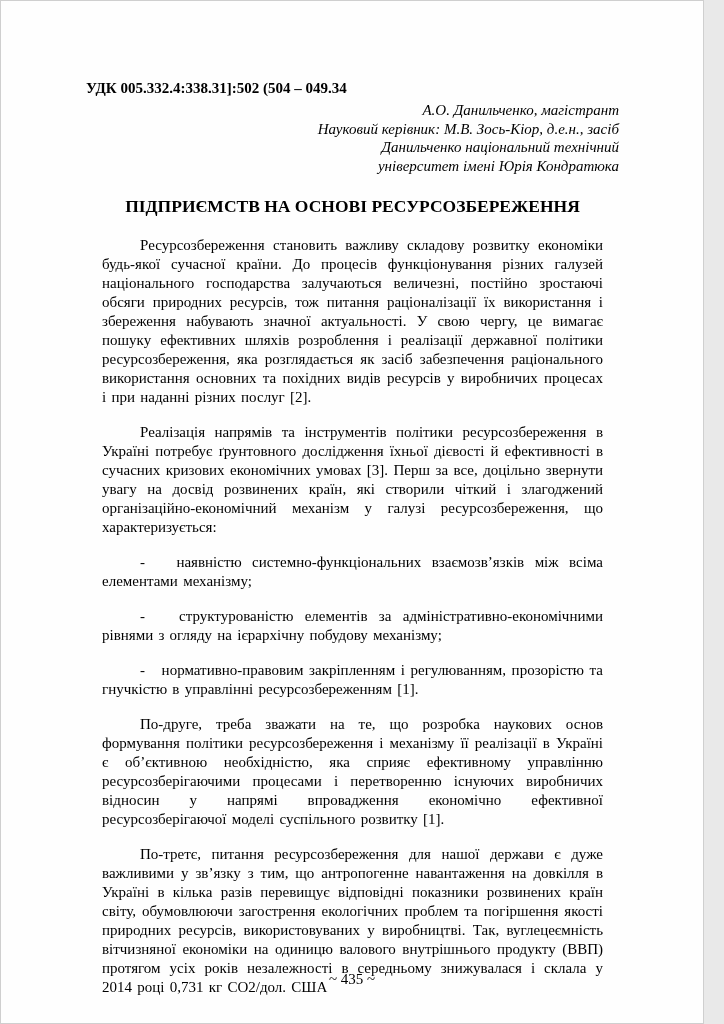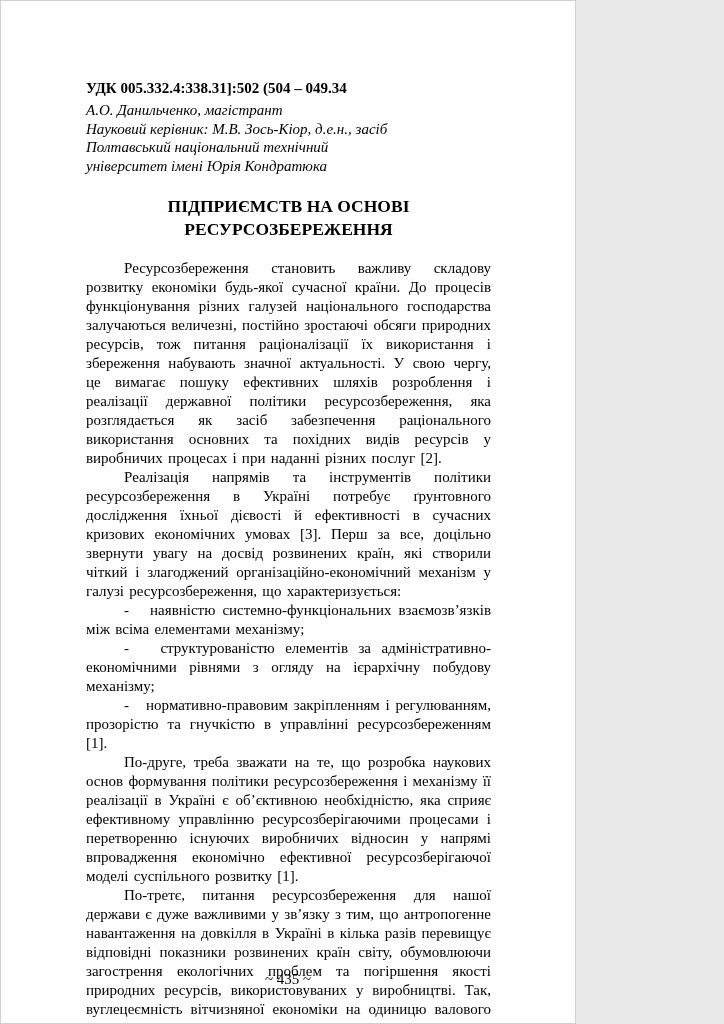--- a/index.html
+++ b/index.html
@@ -8,55 +8,55 @@
     background: #e9e9e9;
   }
   body {
     width: 724px;
     height: 1024px;
     font-family: "Liberation Serif", "DejaVu Serif", serif;
   }
   .page {
     position: relative;
     box-sizing: border-box;
-    width: 576px;
+    width: 704px;
     height: 1024px;
     background: #fefefe;
     border: 1px solid #cfcfcf;
     color: #000;
     padding: 78px 84px 0 85px;
     overflow: hidden;
   }
   .udc {
     font-weight: bold;
     font-size: 15px;
     line-height: 19px;
   }
   .byline {
     margin-top: 3px;
-    text-align: left;
+    text-align: right;
     font-style: italic;
     font-size: 15px;
     line-height: 18.5px;
   }
   .title {
     margin-top: 20px;
     text-align: center;
     font-weight: bold;
     font-size: 17.5px;
     line-height: 23px;
   }
   .bodytext {
     margin-top: 18px;
     font-size: 15px;
     line-height: 19px;
     text-align: justify;
   }
   .bodytext p {
-    margin: 0;
+    margin: 16px;
     text-indent: 38px;
     word-spacing: 1.5px;
   }
   .pagenum {
     position: absolute;
     left: 0;
     bottom: 34px;
     width: 100%;
     text-align: center;
     font-size: 15px;
@@ -66,21 +66,21 @@
 </head>
 <body>
 
 <div class="page">
 
   <div class="udc">УДК 005.332.4:338.31]:502 (504 – 049.34</div>
 
   <div class="byline">
     <div>А.О. Данильченко, магістрант</div>
     <div>Науковий керівник: М.В. Зось-Кіор, д.е.н., засіб</div>
-    <div>Полтавський національний технічний</div>
+    <div>Данильченко національний технічний</div>
     <div>університет імені Юрія Кондратюка</div>
   </div>
 
   <div class="title">
     <div>ПІДПРИЄМСТВ НА ОСНОВІ РЕСУРСОЗБЕРЕЖЕННЯ</div>
   </div>
 
   <div class="bodytext">
     <p>Ресурсозбереження становить важливу складову розвитку економіки будь-якої сучасної країни. До процесів функціонування різних галузей національного господарства залучаються величезні, постійно зростаючі обсяги природних ресурсів, тож питання раціоналізації їх використання і збереження набувають значної актуальності. У свою чергу, це вимагає пошуку ефективних шляхів розроблення і реалізації державної політики ресурсозбереження, яка розглядається як засіб забезпечення раціонального використання основних та похідних видів ресурсів у виробничих процесах і при наданні різних послуг [2].</p>
     <p>Реалізація напрямів та інструментів політики ресурсозбереження в Україні потребує ґрунтовного дослідження їхньої дієвості й ефективності в сучасних кризових економічних умовах [3]. Перш за все, доцільно звернути увагу на досвід розвинених країн, які створили чіткий і злагоджений організаційно-економічний механізм у галузі ресурсозбереження, що характеризується:</p>

